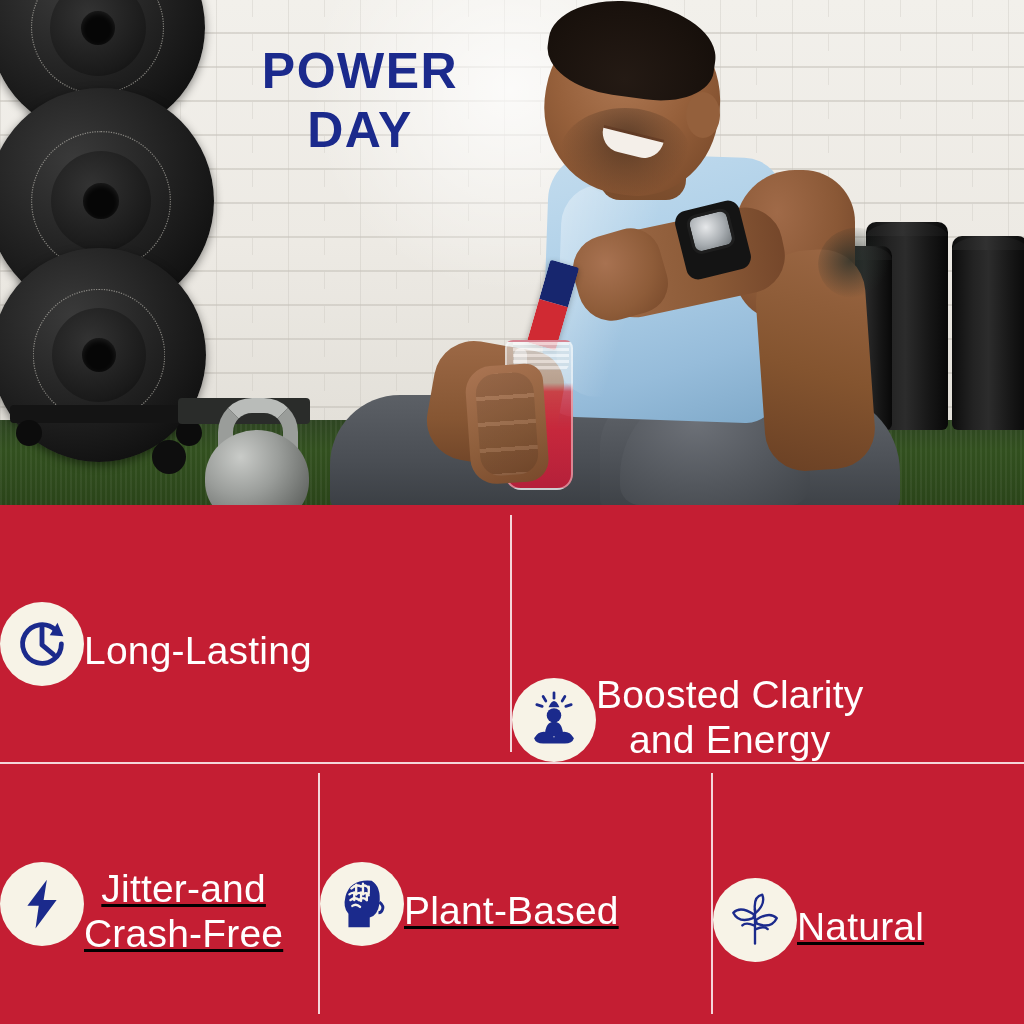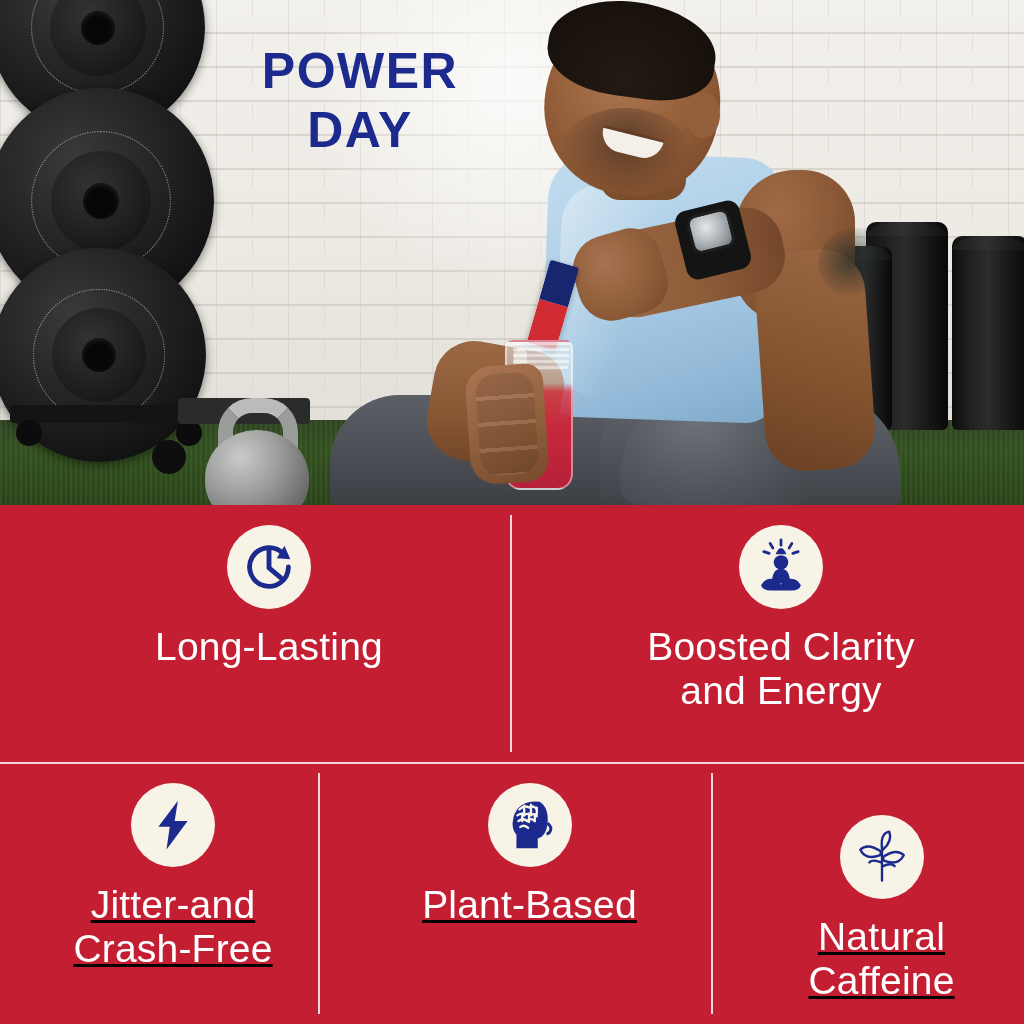--- a/index.html
+++ b/index.html
@@ -266,46 +266,45 @@
   
   .panel{
     position:absolute; left:0; top:505px; width:1024px; height:519px;
     background:#C41E33;
   }
   .row-top{ position:absolute; left:0; top:0; width:1024px; height:257px; display:flex; }
   .row-bot{ position:absolute; left:0; top:258px; width:1020px; height:261px; display:flex;text-decoration:underline; }
 
   .cell{
     position:relative;
-    display:flex; flex-direction:column;
+    display:flex; flex-direction:row;
     align-items:center; justify-content:flex-start;
     padding-top:20px;
     text-align:center;
-    padding-left:26px;
   }
   .rule-v{ position:absolute; top:10px; bottom:10px; width:2px; background:rgba(255,255,255,.82); }
   .rule-h{ position:absolute; left:0; width:1024px; height:2px; background:rgba(255,255,255,.82); top:257px; }
 
   .icon-circle{
     width:84px; height:84px; border-radius:50%;
     background:#F7F3E7;
     display:flex; align-items:center; justify-content:center;
     flex:0 0 auto;
   }
   .cell-label{
     margin-top:16px;
     color:#FFFFFF;
     font-size:39px;
     line-height:1.14;
     font-weight:400;
     letter-spacing:.2px;
     max-width:94%;
   }
   .c-lle  { flex:0 0 512px; }
-  .c-bcf  { flex:0 0 512px; }
+  .c-bcf  { flex:0 0 512px;align-items:flex-end; }
   .c-jcf  { flex:0 0 320px; }
   .c-pb   { flex:0 0 393px; }
   .c-nc   { flex:0 0 311px;margin-top:32px; }
 </style>
 </head>
 <body>
 
 <div id="page">
 
   <div class="hero">
@@ -469,18 +468,17 @@
               <path d="M32 22 Q30 6 40 4 Q44 14 33 24 Z"></path>
               <path d="M31 26 Q16 16 8 24 Q14 36 30 30 Z"></path>
               <path d="M33 32 Q48 22 56 30 Q50 42 34 36 Z"></path>
               <path d="M31 38 Q22 34 18 38"></path>
               <path d="M33 42 Q42 38 46 42"></path>
             </g>
           </svg>
         </div>
         <div class="cell-label">
           <div>Natural</div>
-          <div>Caffeine</div>
         </div>
       </div>
     </div>
   </div>
 </div>
 
 </body></html>

